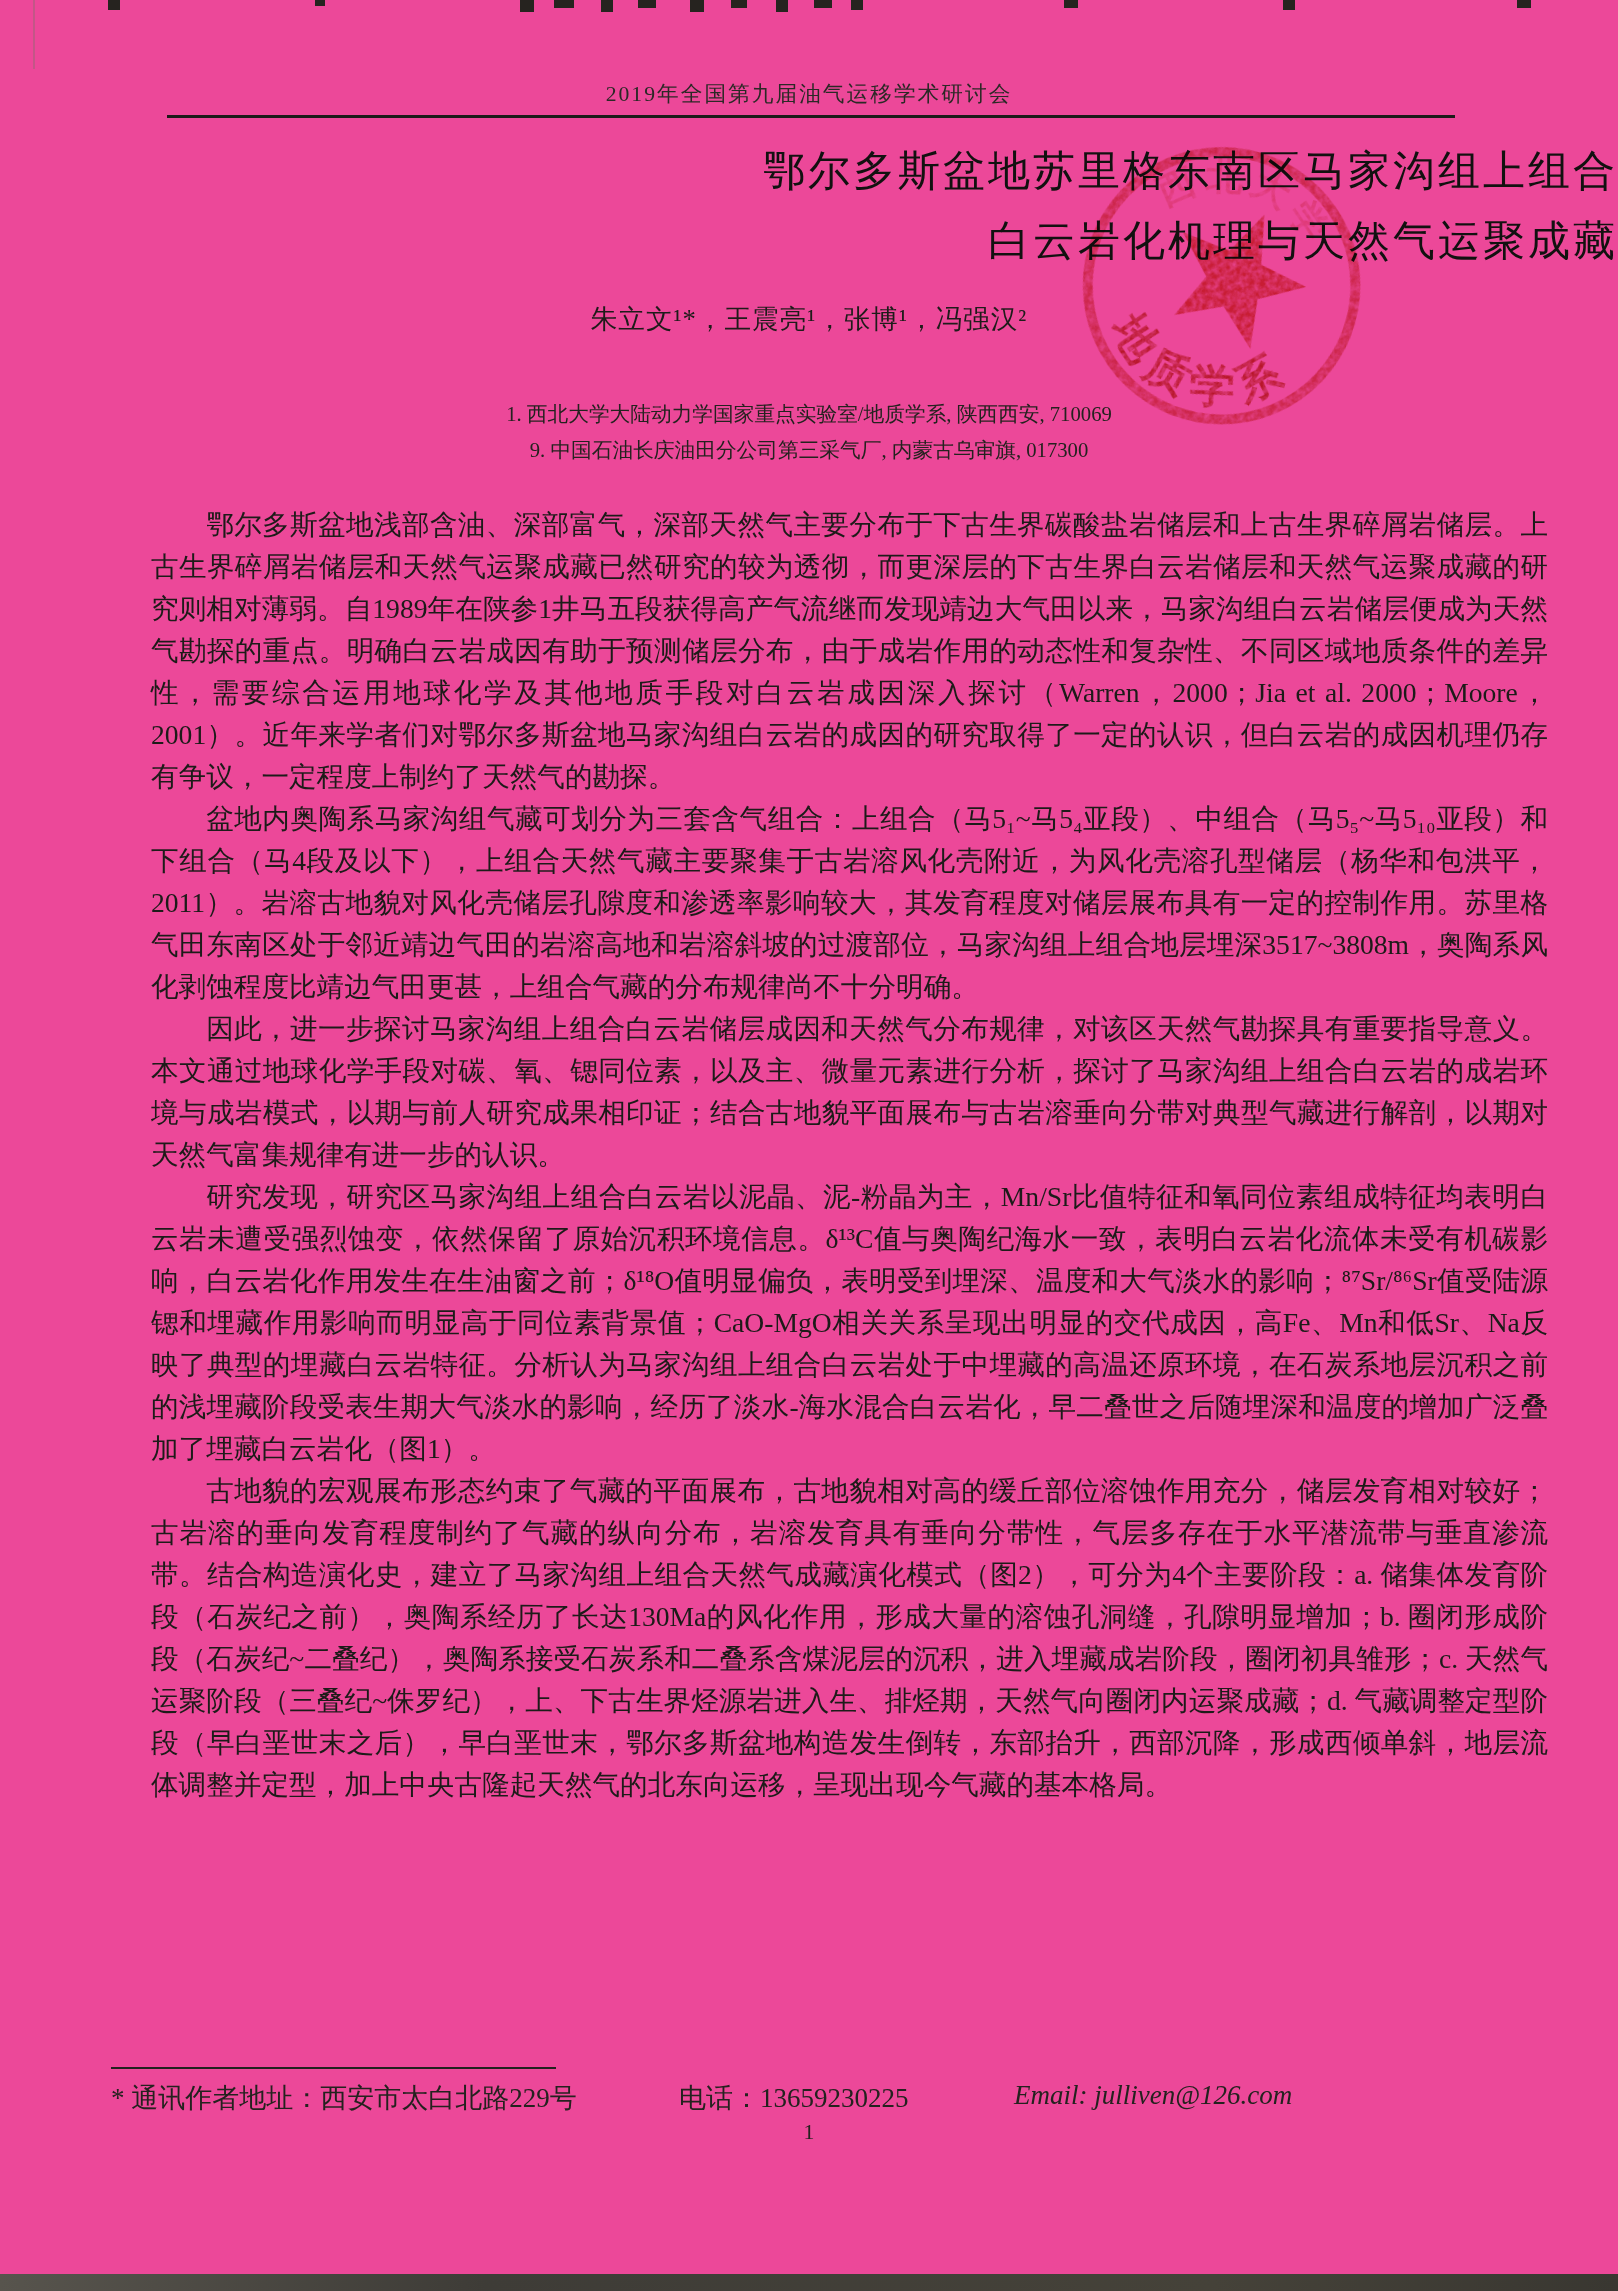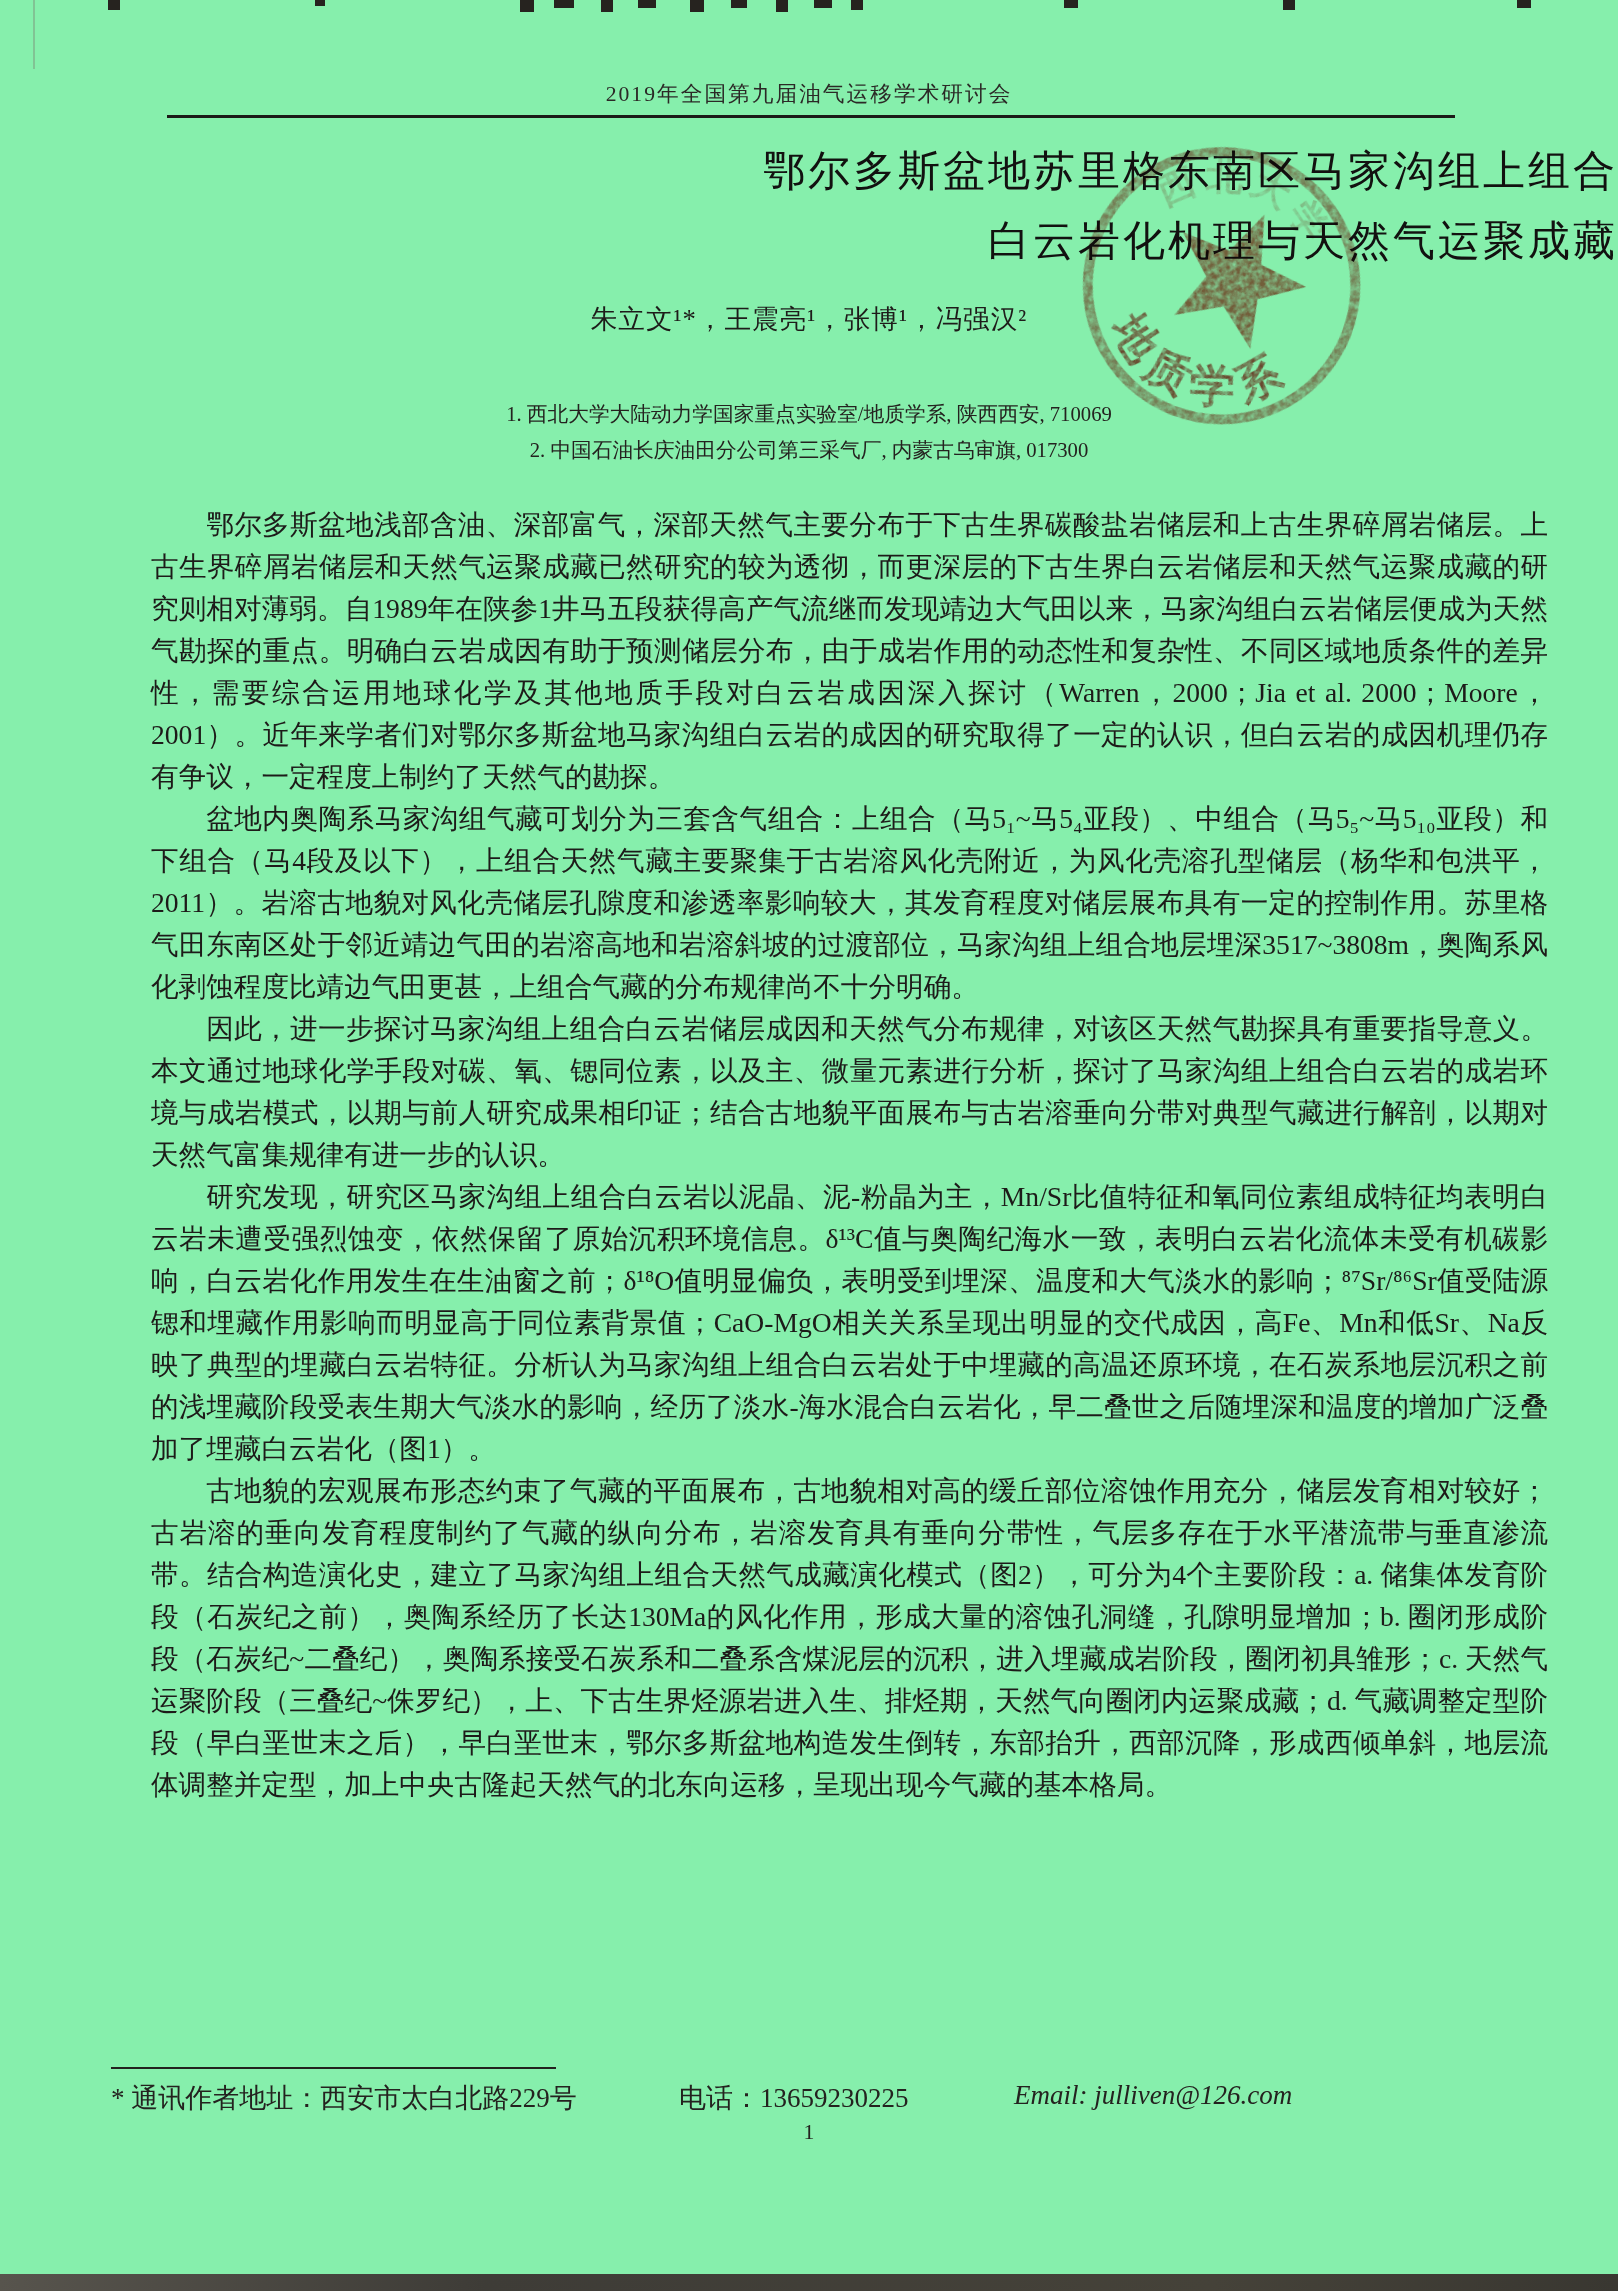--- a/index.html
+++ b/index.html
@@ -1,20 +1,20 @@
 <!DOCTYPE html>
 <html><head>
 <meta charset="utf-8">
 <style>
   html,body{margin:0;padding:0;background:#e9e7e2;}
   .page{
     position:relative;
     width:1618px;height:2291px;
     margin:0 auto;
-    background:#86efac;
+    background:#ec4899;
     overflow:hidden;
     font-family:"Liberation Serif","DejaVu Serif",serif;
     color:#1d1b19;
   }
   
   .artifact-row i{position:absolute;top:0;display:block;background:#26231f;}
   .left-edge{position:absolute;left:32.5px;top:0;width:2px;height:69px;background:rgba(120,114,104,.35);}
 
   .conf-header{
     position:absolute;top:79px;left:0;right:0;
@@ -81,21 +81,21 @@
 
   <div class="title">
     <div>鄂尔多斯盆地苏里格东南区马家沟组上组合</div>
     <div>白云岩化机理与天然气运聚成藏</div>
   </div>
 
   <div class="authors">朱立文¹*，王震亮¹，张博¹，冯强汉²</div>
 
   <div class="affils">
     <div>1. 西北大学大陆动力学国家重点实验室/地质学系, 陕西西安, 710069</div>
-    <div>2. 中国石油长庆油田分公司第三采气厂, 内蒙古乌审旗, 017300</div>
+    <div>9. 中国石油长庆油田分公司第三采气厂, 内蒙古乌审旗, 017300</div>
   </div>
 
   <svg class="stamp" width="305" height="315" viewBox="0 0 310 320" xmlns="http://www.w3.org/2000/svg">
     <defs>
       <filter id="rough">
         <feTurbulence type="fractalNoise" baseFrequency="0.18" numOctaves="3" result="n"></feTurbulence>
         <feColorMatrix in="n" type="matrix" values="0 0 0 0 0  0 0 0 0 0  0 0 0 0 0  0 0 0 1.3 -0.35" result="holes"></feColorMatrix>
         <feComposite in="SourceGraphic" in2="holes" operator="out"></feComposite>
       </filter>
       <path id="arcT" d="M 56 146 A 96 96 0 0 1 248 146" fill="none"></path>

